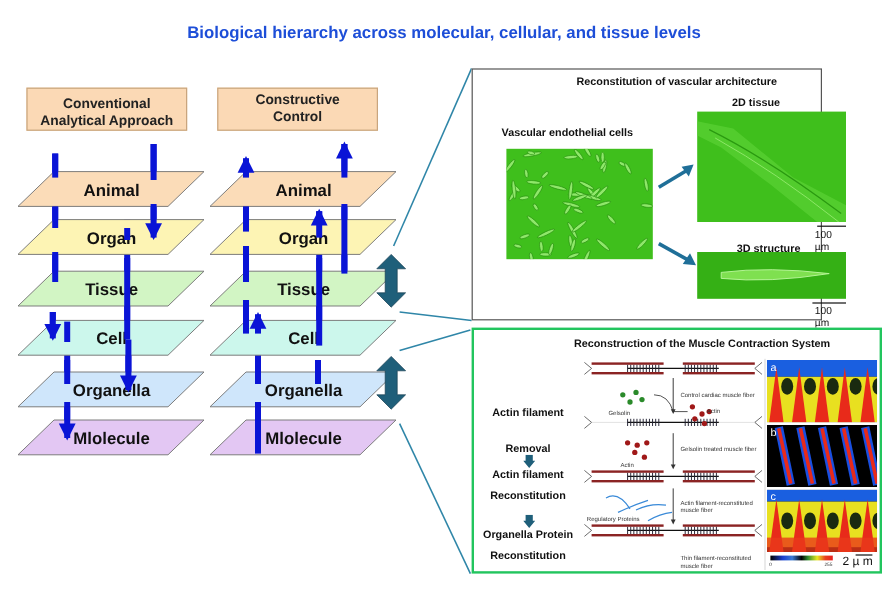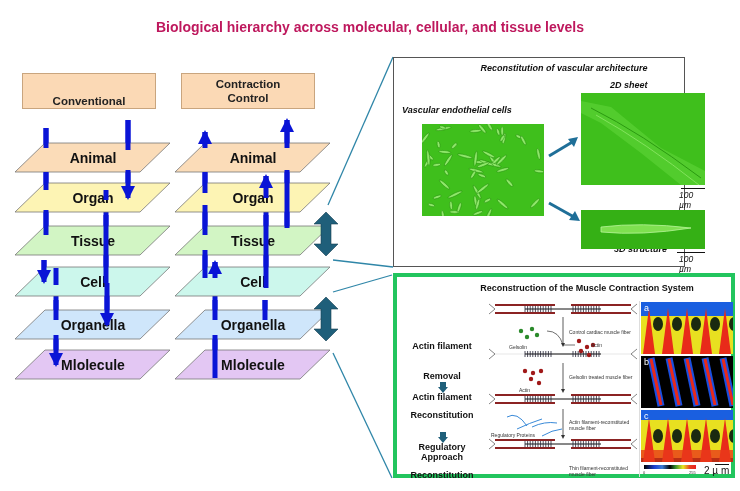--- a/index.html
+++ b/index.html
@@ -1,41 +1,42 @@
 <!DOCTYPE html>
 <html><head>
 <meta charset="utf-8">
 <style>
   html,body{margin:0;padding:0;background:#fff;}
   body{width:740px;height:491px;position:relative;overflow:hidden;font-family:"Liberation Sans",sans-serif;}
   .abs{position:absolute;}
-  .title{left:0;top:19px;width:740px;text-align:center;font-weight:bold;font-size:14px;color:#be185d;}
+  .title{left:0;top:19px;width:740px;text-align:center;font-weight:bold;font-size:14px;color:#1d4ed8;}
   .approach{background:#fbd9b5;border:1px solid #c9a57e;text-align:center;font-weight:bold;font-size:11.5px;line-height:14px;color:#222;display:flex;align-items:center;justify-content:center;}
   #hier{left:0;top:0;}
   .layer-label{font-weight:bold;font-size:14px;fill:#111;font-family:"Liberation Sans",sans-serif;}
   .panel{background:#fff;}
   .p-title{font-weight:bold;font-size:9px;color:#111;text-align:center;}
   .cap{font-weight:bold;font-size:9px;color:#111;}
   .scale{font-size:8.5px;color:#111;}
   .steps{font-weight:bold;font-size:9px;color:#111;text-align:center;}
   .micro{background:#3fbf1c;overflow:hidden;}
 </style>
 </head>
 <body>
 
 <div class="abs title">Biological hierarchy across molecular, cellular, and tissue levels</div>
 
 <div class="abs approach" style="left:22px;top:73px;width:132px;height:34px;align-items:flex-end;">
   <div>
       <div>Conventional</div>
+      <div>Analytical Approach</div>
     </div>
 </div>
 <div class="abs approach" style="left:181px;top:73px;width:132px;height:34px;">
   <div>
-      <div>Contraction</div>
+      <div>Constructive</div>
       <div>Control</div>
     </div>
 </div>
 
 <svg id="hier" class="abs" width="740" height="491">
   <defs>
     <marker id="ah" markerWidth="4" markerHeight="4" refX="2" refY="2" orient="auto" markerUnits="strokeWidth">
       <path d="M0,0 L4,2 L0,4 Z" fill="#0a14d6"></path>
     </marker>
   </defs>
@@ -117,23 +118,23 @@
       <path d="M208,274 L222,274 L215,260 Z" fill="#0a14d6"></path>
       <line x1="265" y1="300" x2="265" y2="320" stroke="#0a14d6" stroke-width="5"></line>
     </g>
 
   <g fill="#1f5f7a" stroke="#173f52" stroke-width="0.6">
     <path d="M326,212 L338,224 L331,224 L331,244 L338,244 L326,256 L314,244 L321,244 L321,224 L314,224 Z"></path>
     <path d="M326,297 L338,309 L331,309 L331,329 L338,329 L326,341 L314,329 L321,329 L321,309 L314,309 Z"></path>
   </g>
 </svg>
 
-<div class="abs panel" style="left:393px;top:57px;width:292px;height:210px;border:1px solid #555;box-sizing:border-box;font-style:italic;">
+<div class="abs panel" style="left:393px;top:57px;width:292px;height:210px;border:1px solid #555;box-sizing:border-box;">
   <div class="abs p-title" style="left:0;top:5px;width:340px;">Reconstitution of vascular architecture</div>
-  <div class="abs cap" style="left:8px;top:47px;">Vascular endothelial cells</div>
+  <div class="abs cap" style="left:24px;top:47px;">Vascular endothelial cells</div>
   <div class="abs micro" style="left:28px;top:66px;width:122px;height:92px;">
     <svg width="122" height="92" id="cells-svg">
         <ellipse cx="59.83062414266118" cy="51.59264403292181" rx="4.2198859739369" ry="1.4" fill="#8fe86a" stroke="#238a0c" stroke-width="0.5" transform="rotate(20.785493827160494 59.83062414266118 51.59264403292181)"></ellipse>
         <ellipse cx="54.071604938271605" cy="46.587225651577505" rx="7.394354423868313" ry="1.4" fill="#8fe86a" stroke="#238a0c" stroke-width="0.5" transform="rotate(14.140432098765432 54.071604938271605 46.587225651577505)"></ellipse>
         <ellipse cx="71.90929355281207" cy="37.79579903978052" rx="6.906271433470508" ry="1.4" fill="#8fe86a" stroke="#238a0c" stroke-width="0.5" transform="rotate(51.199074074074076 71.90929355281207 37.79579903978052)"></ellipse>
         <ellipse cx="80.20788751714677" cy="7.045524691358024" rx="4.175390089163237" ry="1.4" fill="#8fe86a" stroke="#238a0c" stroke-width="0.5" transform="rotate(89.73919753086419 80.20788751714677 7.045524691358024)"></ellipse>
         <ellipse cx="81.97973251028807" cy="14.533933470507545" rx="5.43627829218107" ry="1.4" fill="#8fe86a" stroke="#238a0c" stroke-width="0.5" transform="rotate(100.87191358024691 81.97973251028807 14.533933470507545)"></ellipse>
         <ellipse cx="21.496433470507544" cy="4.60670438957476" rx="7.849429869684499" ry="1.4" fill="#8fe86a" stroke="#238a0c" stroke-width="0.5" transform="rotate(169.04166666666666 21.496433470507544 4.60670438957476)"></ellipse>
         <ellipse cx="14.73329903978052" cy="40.86877572016461" rx="3.9457090192043895" ry="1.4" fill="#8fe86a" stroke="#238a0c" stroke-width="0.5" transform="rotate(172.02623456790124 14.73329903978052 40.86877572016461)"></ellipse>
         <ellipse cx="51.14711934156379" cy="50.62878943758574" rx="4.404128086419753" ry="1.4" fill="#8fe86a" stroke="#238a0c" stroke-width="0.5" transform="rotate(120.93672839506173 51.14711934156379 50.62878943758574)"></ellipse>
@@ -185,41 +186,41 @@
         <ellipse cx="37.26104252400549" cy="83.5071159122085" rx="4.977001886145405" ry="1.4" fill="#8fe86a" stroke="#238a0c" stroke-width="0.5" transform="rotate(107.85648148148148 37.26104252400549 83.5071159122085)"></ellipse>
         <ellipse cx="101.28803155006858" cy="16.411162551440327" rx="5.085626714677641" ry="1.4" fill="#8fe86a" stroke="#238a0c" stroke-width="0.5" transform="rotate(61.952160493827165 101.28803155006858 16.411162551440327)"></ellipse>
       </svg>
   </div>
   <svg class="abs" style="left:150px;top:75px;" width="45" height="90">
     <line x1="5" y1="23" x2="30" y2="8" stroke="#1f6f98" stroke-width="3"></line>
     <path d="M34,4 L24,6 L30,14 Z" fill="#1f6f98"></path>
     <line x1="5" y1="70" x2="30" y2="84" stroke="#1f6f98" stroke-width="3"></line>
     <path d="M36,88 L25,87 L31,78 Z" fill="#1f6f98"></path>
   </svg>
-  <div class="abs cap" style="left:216px;top:22px;">2D sheet</div>
+  <div class="abs cap" style="left:216px;top:22px;">2D tissue</div>
   <div class="abs micro" style="left:187px;top:35px;width:124px;height:92px;">
     <svg width="124" height="92">
       <path d="M0,8 L30,14 L80,55 L124,78 L124,92 L100,92 L60,60 L20,30 L0,20 Z" fill="#58d032" opacity="0.8"></path>
       <path d="M10,15 Q60,40 120,85" stroke="#2a9a10" stroke-width="1" fill="none"></path>
       <path d="M15,22 Q65,50 118,92" stroke="#8fe86a" stroke-width="0.8" fill="none"></path>
     </svg>
   </div>
   <div class="abs" style="left:287px;top:130px;width:24px;border-top:1px solid #111;"></div>
   <div class="abs scale" style="left:285px;top:132px;">100 µm</div>
-  <div class="abs cap" style="left:220px;top:144px;margin-top:42px;">3D structure</div>
+  <div class="abs cap" style="left:220px;top:144px;">3D structure</div>
   <div class="abs micro" style="left:187px;top:152px;width:124px;height:39px;background:#35b015;">
     <svg width="124" height="39">
       <path d="M20,17 Q60,12 110,18 Q60,26 20,22 Z" fill="#7fe050" stroke="#b8f59a" stroke-width="0.8"></path>
     </svg>
   </div>
   <div class="abs" style="left:283px;top:194px;width:28px;border-top:1px solid #111;"></div>
   <div class="abs scale" style="left:285px;top:196px;">100 µm</div>
 </div>
 
-<div class="abs panel" style="left:393px;top:273px;width:342px;height:205px;border:4px solid #22c55e;box-sizing:border-box;">
+<div class="abs panel" style="left:393px;top:273px;width:342px;height:205px;border:2px solid #22c55e;box-sizing:border-box;">
   <div class="abs p-title" style="left:40px;top:6px;width:300px;">Reconstruction of the Muscle Contraction System</div>
 
   <div class="abs steps" style="left:0;top:64px;width:90px;">
     <div>Actin filament</div>
     <div style="margin-top:20px">Removal</div>
   </div>
   <div class="abs" style="left:41px;top:102px;">
     <svg width="10" height="11">
         <path d="M2,0 H8 V5 H10 L5,11 L0,5 H2 Z" fill="#1f5f7a"></path>
       </svg>
@@ -227,21 +228,21 @@
   <div class="abs steps" style="left:0;top:115px;width:90px;">
     <div>Actin filament</div>
     <div style="margin-top:8px">Reconstitution</div>
   </div>
   <div class="abs" style="left:41px;top:152px;">
     <svg width="10" height="11">
         <path d="M2,0 H8 V5 H10 L5,11 L0,5 H2 Z" fill="#1f5f7a"></path>
       </svg>
   </div>
   <div class="abs steps" style="left:0;top:165px;width:90px;">
-    <div>Regulatory Approach</div>
+    <div>Organella Protein</div>
     <div style="margin-top:8px">Reconstitution</div>
   </div>
 
   <div class="abs" style="left:90px;top:24px;width:152px;height:176px;border-right:1px solid #ddd;">
     <svg width="152" height="176" id="schematic">
         <g>
           <path d="M2,3 L8,8 L2,13 M150,3 L144,8 L150,13" stroke="#333" stroke-width="0.6" fill="none"></path>
           <rect x="8" y="3" width="60" height="2" fill="#8b2323"></rect>
           <rect x="8" y="11" width="60" height="2" fill="#8b2323"></rect>
           <rect x="84" y="3" width="60" height="2" fill="#8b2323"></rect>

